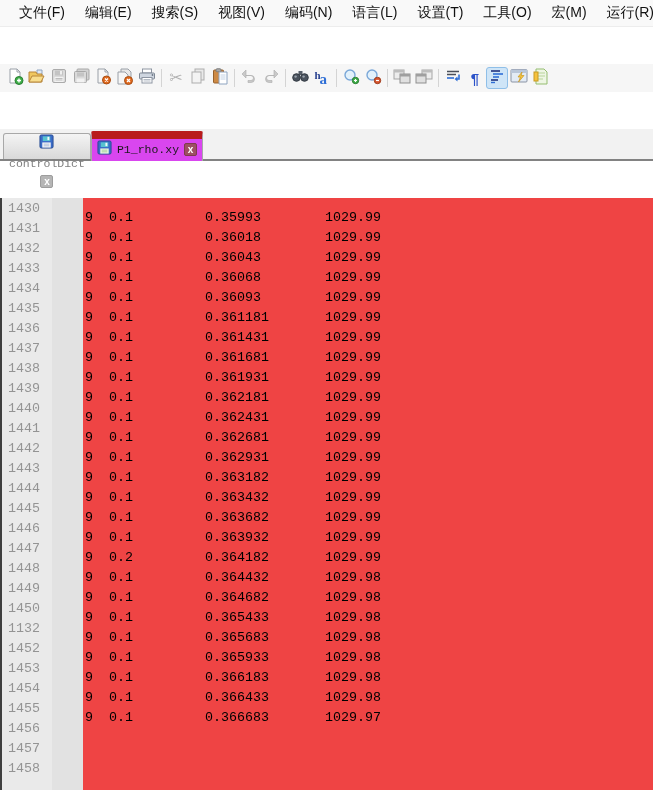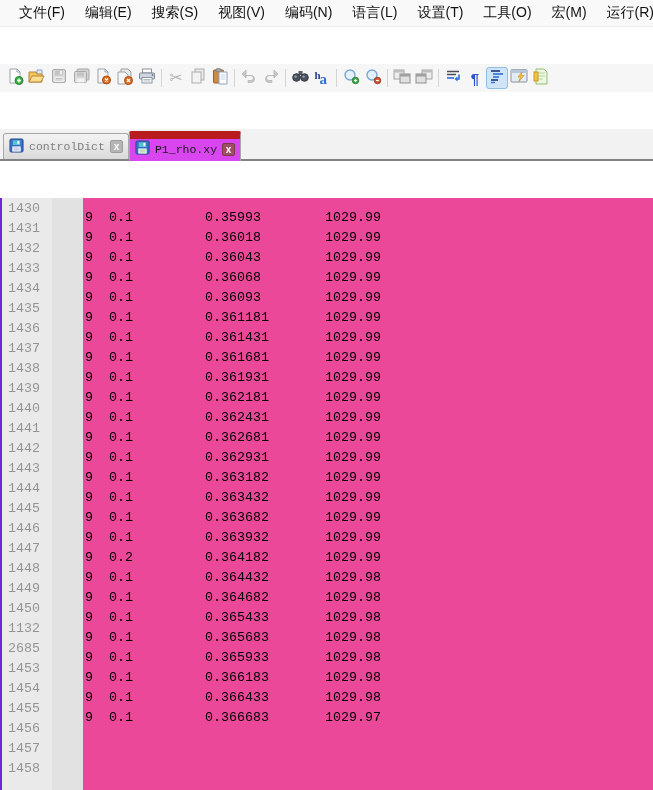--- a/index.html
+++ b/index.html
@@ -34,38 +34,38 @@
     border-bottom:2px solid #828282; padding-left:3px;
   }
   .tab {
     display:flex; align-items:center; gap:5px;
     font-family:"Liberation Mono","DejaVu Sans Mono",monospace; font-size:11.5px;
     border:1px solid #a8a8a8; border-bottom:none; padding:0 5px;
     position:relative; cursor:default;
   }
   .tab.inactive {
     height:26px; background:linear-gradient(#f4f4f4,#d9d9d9); color:#7f7f7f;
-    border-top-left-radius:3px; border-top-right-radius:3px;
+    border-top-left-radius:3px; border-top-right-radius:3px;flex-direction:column;
   }
   .tab.active-tab {
     height:30px; background:#d946ef; color:#1a1a1a; z-index:2;
     border-top:8px solid #b91c1c; margin-bottom:-2px; padding-bottom:2px;
     border-top-left-radius:2px; border-top-right-radius:2px;
   }
   .closebox {
     width:13px; height:13px; border-radius:2px; display:inline-flex;
     align-items:center; justify-content:center; color:#fff; font-size:10px; font-weight:bold;
     font-family:"Liberation Sans",sans-serif; cursor:pointer;
   }
   .closebox.gray { background:#b5b5b5; border:1px solid #9d9d9d; }
   .closebox.red  { background:#9e4f63; border:1px solid #7d3c4d; }
 
   
   .editor {
-    flex:1; display:flex; background:#ec4899; border-left:2px solid #6d28d9;
+    flex:1; display:flex; background:#ef4444; border-left:2px solid #404040;
     font-family:"Liberation Mono","DejaVu Sans Mono",monospace; font-size:13.33px;
     overflow:hidden; position:relative;
   }
   .gutter {
     width:50px; background:#eaeaea; color:#949494; flex:0 0 auto;
     padding-top:1px; padding-left:6px;
   }
   .foldmargin { width:31px; background:#e2e2e2; flex:0 0 auto; }
   .codearea { flex:1; padding-top:10px; padding-left:2px; overflow:hidden; }
   .ln, .codeline { height:20px; line-height:20px; white-space:pre; }
@@ -378,21 +378,21 @@
         <div class="ln">1442</div>
         <div class="ln">1443</div>
         <div class="ln">1444</div>
         <div class="ln">1445</div>
         <div class="ln">1446</div>
         <div class="ln">1447</div>
         <div class="ln">1448</div>
         <div class="ln">1449</div>
         <div class="ln">1450</div>
         <div class="ln">1132</div>
-        <div class="ln">2685</div>
+        <div class="ln">1452</div>
         <div class="ln">1453</div>
         <div class="ln">1454</div>
         <div class="ln">1455</div>
         <div class="ln">1456</div>
         <div class="ln">1457</div>
         <div class="ln">1458</div>
       </div>
     <div class="foldmargin"></div>
     <div class="codearea" id="codearea">
         <div class="codeline">9  0.1         0.35993        1029.99</div>

